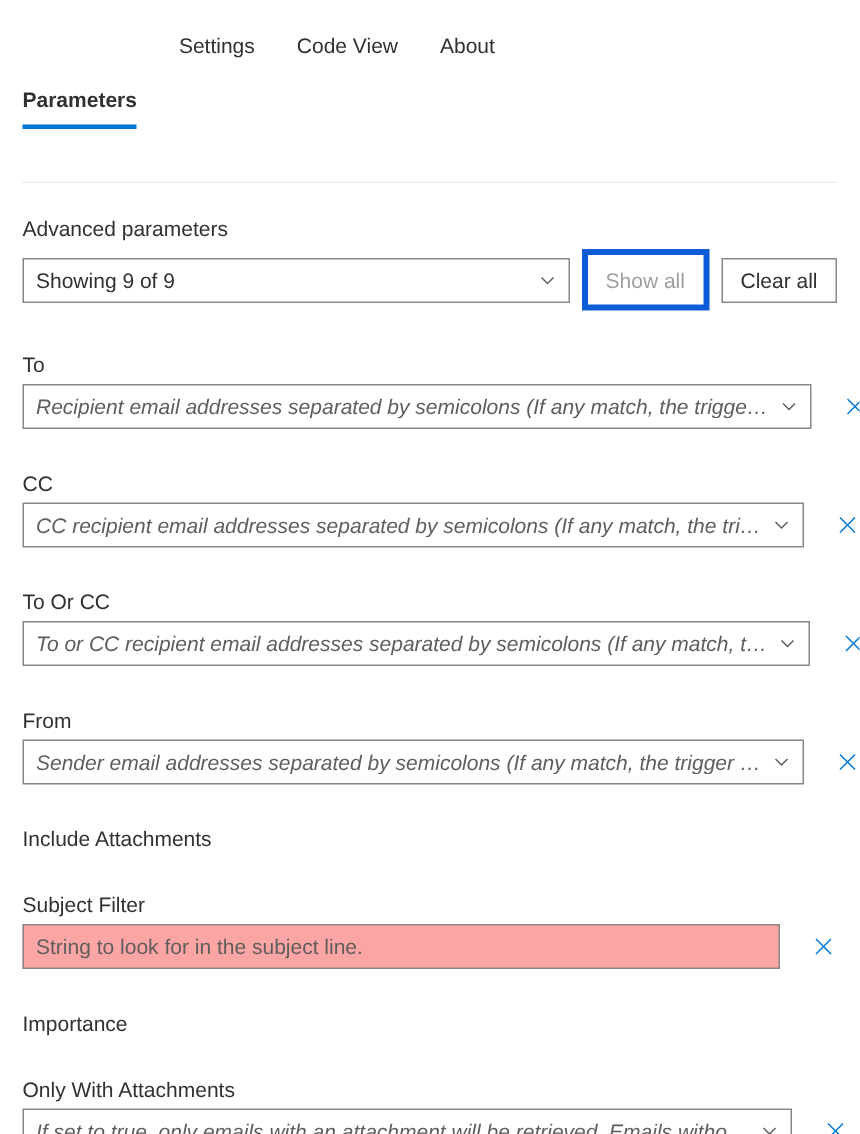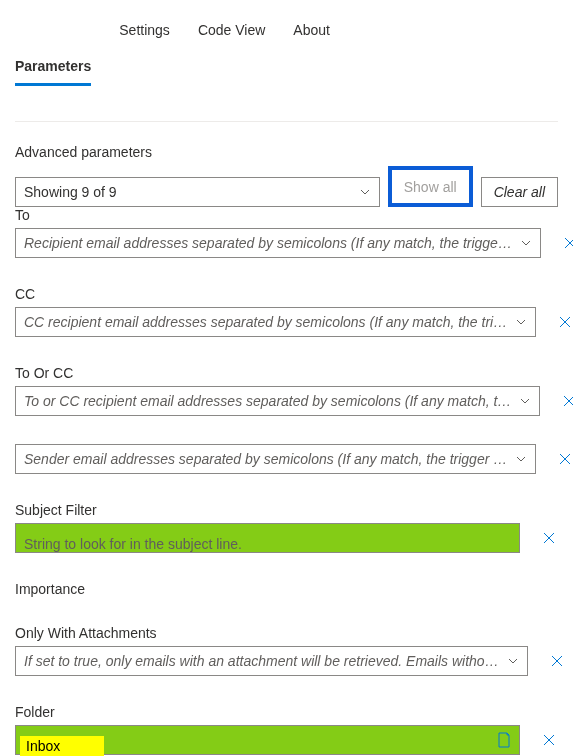--- a/index.html
+++ b/index.html
@@ -41,22 +41,23 @@
       height: 1px;
       background: #edebe9;
       margin: 0 0 22px 0;
     }
     .adv-label {
       font-size: 14px;
       margin-bottom: 6px;
     }
     .adv-row {
       display: flex;
-      align-items: flex-end;
+      align-items: center;
       gap: 8px;
+      margin-bottom: 28px;
     }
     .fake-select {
       position: relative;
       flex: 1;
       height: 30px;
       border: 1px solid #8a8886;
       display: flex;
       align-items: center;
       padding: 0 28px 0 8px;
       font-size: 14px;
@@ -86,39 +87,38 @@
     .clearall {
       height: 30px;
       padding: 0 12px;
       display: flex;
       align-items: center;
       border: 1px solid #8a8886;
       color: #323130;
       font-size: 14px;
       cursor: pointer;
       background: #fff;
-      font-style: italic;
     }
     .field-block { margin-bottom: 28px; }
     .field-label { font-size: 14px; margin-bottom: 5px; color: #323130; }
     .field-row { display: flex; align-items: center; gap: 20px; }
     .field-row .fake-select,
     .field-row .fake-input {
       flex: 1;
     }
     .fake-input {
       position: relative;
       height: 30px;
       border: 1px solid #8a8886;
       display: flex;
-      align-items: flex-end;
+      align-items: center;
       padding: 0 28px 0 8px;
       font-size: 14px;
       color: #605e5c;
-      background: #84cc16;
+      background: #fca5a5;
     }
     .hl-value {
       background: #ffff00;
       color: #000;
       padding: 2px 6px;
       margin: -2px 0 -2px -4px;
       display: inline-block;
       min-width: 84px;
     }
     .close-x {
@@ -220,38 +220,40 @@
     </div>
     <div class="close-x">
       <svg width="14" height="14" viewBox="0 0 14 14">
           <path d="M2 2l10 10M12 2L2 12" stroke="#0078d4" stroke-width="1"></path>
         </svg>
     </div>
   </div>
 </div>
 
 <div class="field-block">
+  <div class="field-label">From</div>
   <div class="field-row">
     <div class="fake-select placeholder">
       <span class="ellipsis">Sender email addresses separated by semicolons (If any match, the trigger …</span>
       <span class="chev">
         <svg width="12" height="12" viewBox="0 0 12 12">
             <path d="M2 4l4 4 4-4" fill="none" stroke="#605e5c" stroke-width="1"></path>
           </svg>
       </span>
     </div>
     <div class="close-x">
       <svg width="14" height="14" viewBox="0 0 14 14">
           <path d="M2 2l10 10M12 2L2 12" stroke="#0078d4" stroke-width="1"></path>
         </svg>
     </div>
   </div>
 </div>
 
 <div class="field-block">
+  <div class="field-label">Include Attachments</div>
 </div>
 
 <div class="field-block">
   <div class="field-label">Subject Filter</div>
   <div class="field-row">
     <div class="fake-input" style="font-style:normal;">
       <span class="ellipsis">String to look for in the subject line.</span>
     </div>
     <div class="close-x">
       <svg width="14" height="14" viewBox="0 0 14 14">

